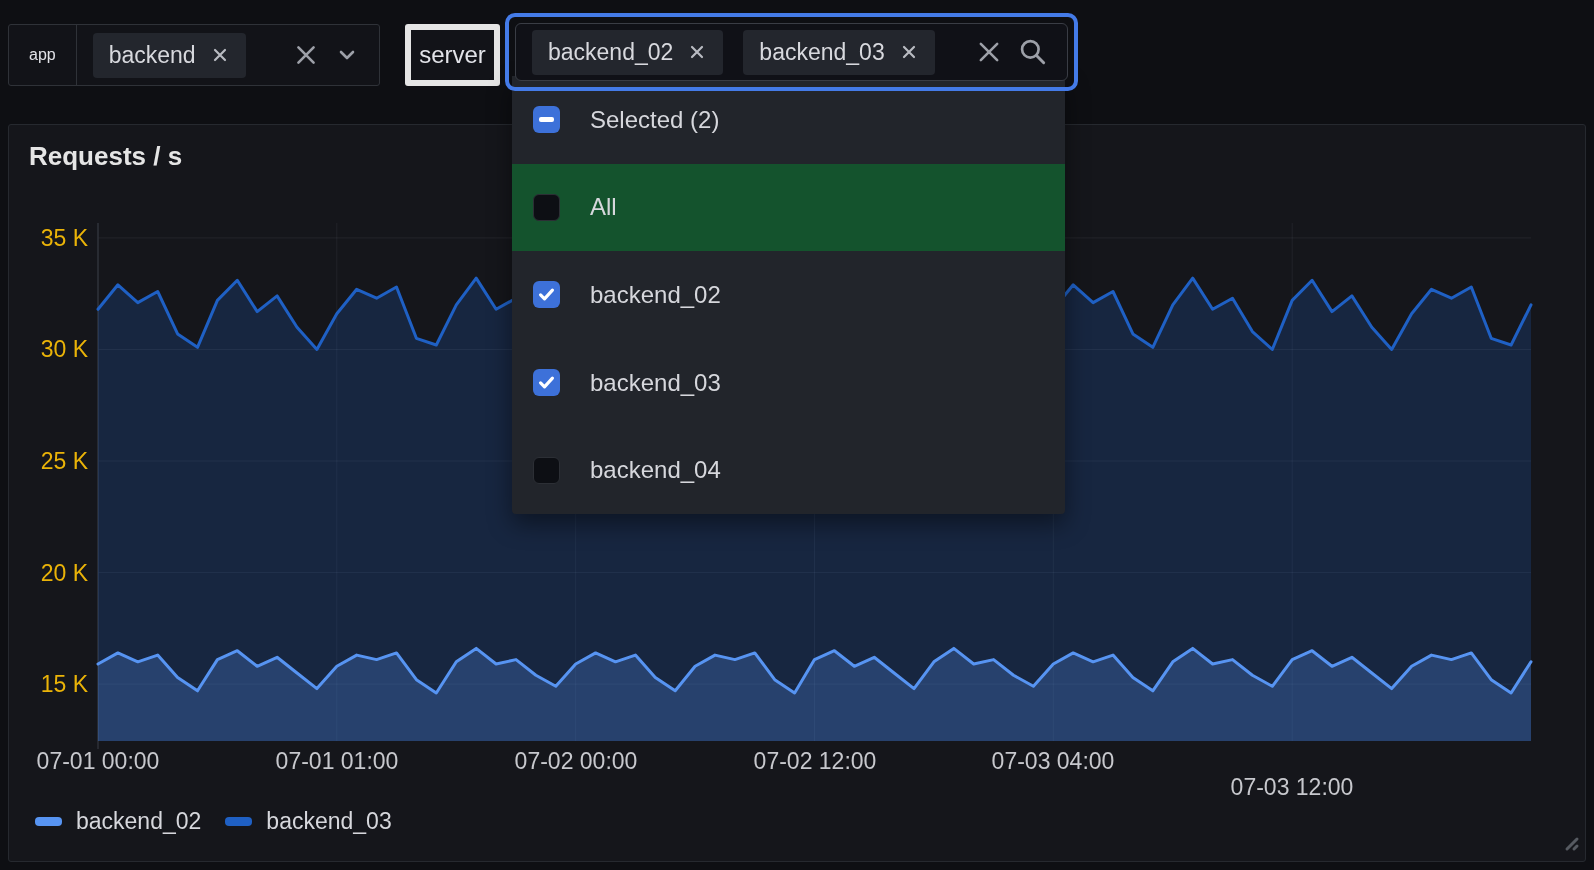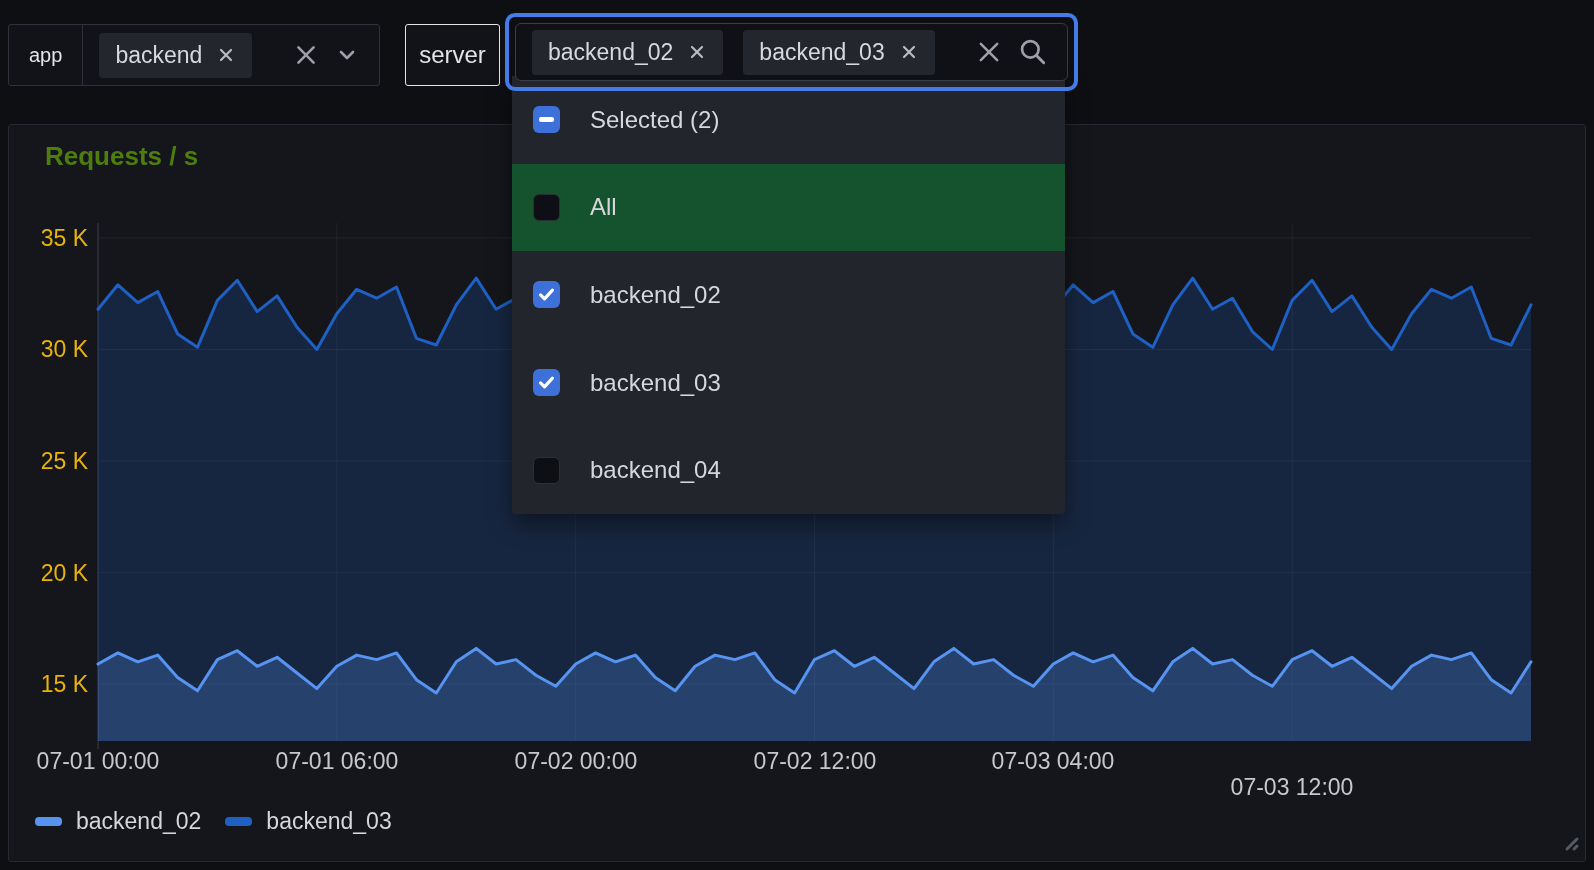--- a/index.html
+++ b/index.html
@@ -11,38 +11,38 @@
     color:#d8d9de;
   }
 
   
   .var-control {
     position:absolute; display:flex; align-items:stretch;
     border:1px solid #2f3238; border-radius:3px; background:#121318;
   }
   .var-label {
     display:flex; align-items:center; padding:0 20px;
-    font-size:20px; font-weight:500; color:#e2e3e8;
+    font-size:16px; font-weight:500; color:#e2e3e8;
   }
   .app-control { left:8px; top:24px; width:372px; height:62px; }
   .app-control .var-label { border-right:1px solid #2f3238; }
   .app-content {
     flex:1; display:flex; align-items:center; padding:0 16px;gap:14px;
   }
   .filter-tag {
     display:inline-flex; align-items:center; gap:14px;
     background:#23262d; border-radius:4px; padding:9px 16px;
     font-size:23px; color:#d8d9de; white-space:nowrap;
   }
   .icon-btn { display:inline-flex; align-items:center; justify-content:center; cursor:pointer; }
   .app-icons { margin-left:auto; display:flex; align-items:center; gap:16px; padding-right:4px; }
 
   .server-label-box {
     position:absolute; left:405px; top:24px; width:95px; height:62px;
-    border:1px solid #e5e5e5; border-radius:3px; background:#121318;
+    border:6px solid #e5e5e5; border-radius:3px; background:#121318;
     display:flex; align-items:center; justify-content:center;
     font-size:24px; font-weight:500; color:#e2e3e8;
   }
   .server-ring {
     position:absolute; left:505px; top:13px; width:573px; height:78px;
     border:4px solid #447BE8; border-radius:10px; z-index:30;
   }
   .server-select {
     position:absolute; left:6px; top:6px; right:6px; bottom:6px;
     background:#101117; border:1px solid #3a3d45; border-radius:6px;
@@ -70,22 +70,22 @@
   .checkbox.unchecked { background:#0d0f14; border:1px solid #2c2f35; }
   .checkbox.checked, .checkbox.indeterminate { background:#3D71D9; }
   .minus-bar { width:15px; height:5px; border-radius:2px; background:#fff; }
 
   
   .panel {
     position:absolute; left:8px; top:124px; width:1578px; height:738px;
     background:#15161b; border:1px solid #26292f; border-radius:3px;
   }
   .panel-title {
-    position:absolute; left:36px; top:16px;
-    font-size:26px; font-weight:600; color:#4d7c0f;
+    position:absolute; left:20px; top:16px;
+    font-size:26px; font-weight:600; color:#e5e5e5;
   }
   .chart-svg { position:absolute; left:0; top:0; }
   .ytick {
     position:absolute; width:62px; text-align:right;
     font-size:23px; color:#eab308; line-height:28px;
   }
   .xtick {
     position:absolute; width:170px; text-align:center;
     font-size:23px; color:#c7c8cd; line-height:28px;
   }
@@ -220,21 +220,21 @@
     </svg>
   <div id="yticks">
       <div class="ytick" style="left: 17px; top: 545px;">15 K</div>
       <div class="ytick" style="left: 17px; top: 434px;">20 K</div>
       <div class="ytick" style="left: 17px; top: 322px;">25 K</div>
       <div class="ytick" style="left: 17px; top: 210px;">30 K</div>
       <div class="ytick" style="left: 17px; top: 99px;">35 K</div>
     </div>
   <div id="xticks">
       <div class="xtick" style="left: 4px; top: 622px;">07-01 00:00</div>
-      <div class="xtick" style="left: 243px; top: 622px;">07-01 06:00</div>
+      <div class="xtick" style="left: 243px; top: 622px;">07-01 01:00</div>
       <div class="xtick" style="left: 482px; top: 622px;">07-02 00:00</div>
       <div class="xtick" style="left: 721px; top: 622px;">07-02 12:00</div>
       <div class="xtick" style="left: 959px; top: 622px;">07-03 04:00</div>
       <div class="xtick" style="left: 1198px; top: 648px;">07-03 12:00</div>
     </div>
   <div class="legend" id="legend">
       <span class="legend-item">
         <span class="legend-swatch" style="background: rgb(87, 148, 242);"></span>
         <span class="legend-label">backend_02</span>
       </span>

